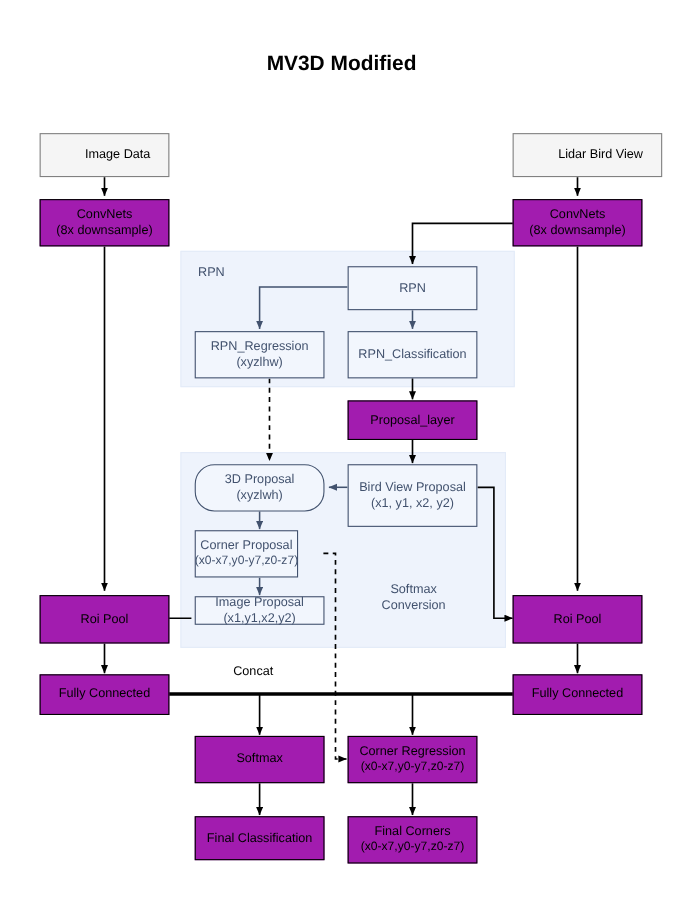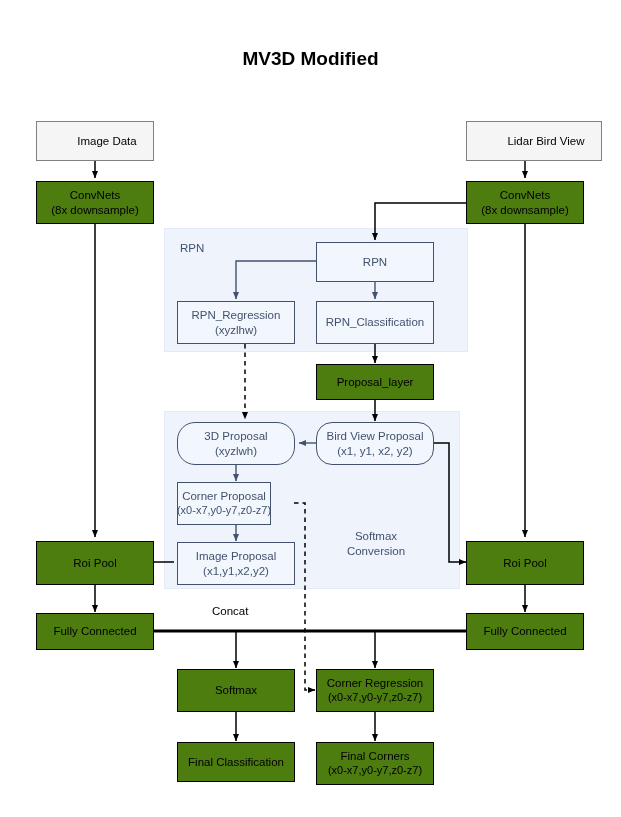--- a/index.html
+++ b/index.html
@@ -38,21 +38,21 @@
     text-align: center;
     line-height: 1.25;
     z-index: 3;
   }
   .node .l1, .node .l2 {
     display: block;
     white-space: nowrap;
   }
   
   .n-plain {
-    background: #4d7c0f;
+    background: #a21caf;
     border: 1.6px solid #000000;
     color: #000000;
     font-size: 11.5px;
   }
   
   .n-source {
     background: #f5f5f5;
     border: 1.3px solid #808080;
     color: #000000;
     font-size: 11.5px;
@@ -217,31 +217,31 @@
 
   <div class="node n-plain" style="left:316px; top:364px; width:118px; height:36px;">
     <span class="l1">Proposal_layer</span>
   </div>
 
   <div class="node n-blue" style="left:177px; top:422px; width:118px; height:43px;border-radius:18px;">
     <span class="l1">3D Proposal</span>
     <span class="l2">(xyzlwh)</span>
   </div>
 
-  <div class="node n-blue" style="left:316px; top:422px; width:118px; height:43px;border-radius:16px;">
+  <div class="node n-blue" style="left:316px; top:422px; width:118px; height:57px;">
     <span class="l1">Bird View Proposal</span>
     <span class="l2">(x1, y1, x2, y2)</span>
   </div>
 
   <div class="node n-blue" style="left:177px; top:482px; width:94px; height:43px;">
     <span class="l1">Corner Proposal</span>
     <span class="l2" style="font-size:11px;">(x0-x7,y0-y7,z0-z7)</span>
   </div>
 
-  <div class="node n-blue" style="left:177px; top:542px; width:118px; height:43px;">
+  <div class="node n-blue" style="left:177px; top:542px; width:118px; height:26px;">
     <span class="l1">Image Proposal</span>
     <span class="l2">(x1,y1,x2,y2)</span>
   </div>
 
   <div class="node n-plain" style="left:36px; top:541px; width:118px; height:44px;">
     <span class="l1">Roi Pool</span>
   </div>
 
   <div class="node n-plain" style="left:466px; top:541px; width:118px; height:44px;">
     <span class="l1">Roi Pool</span>

